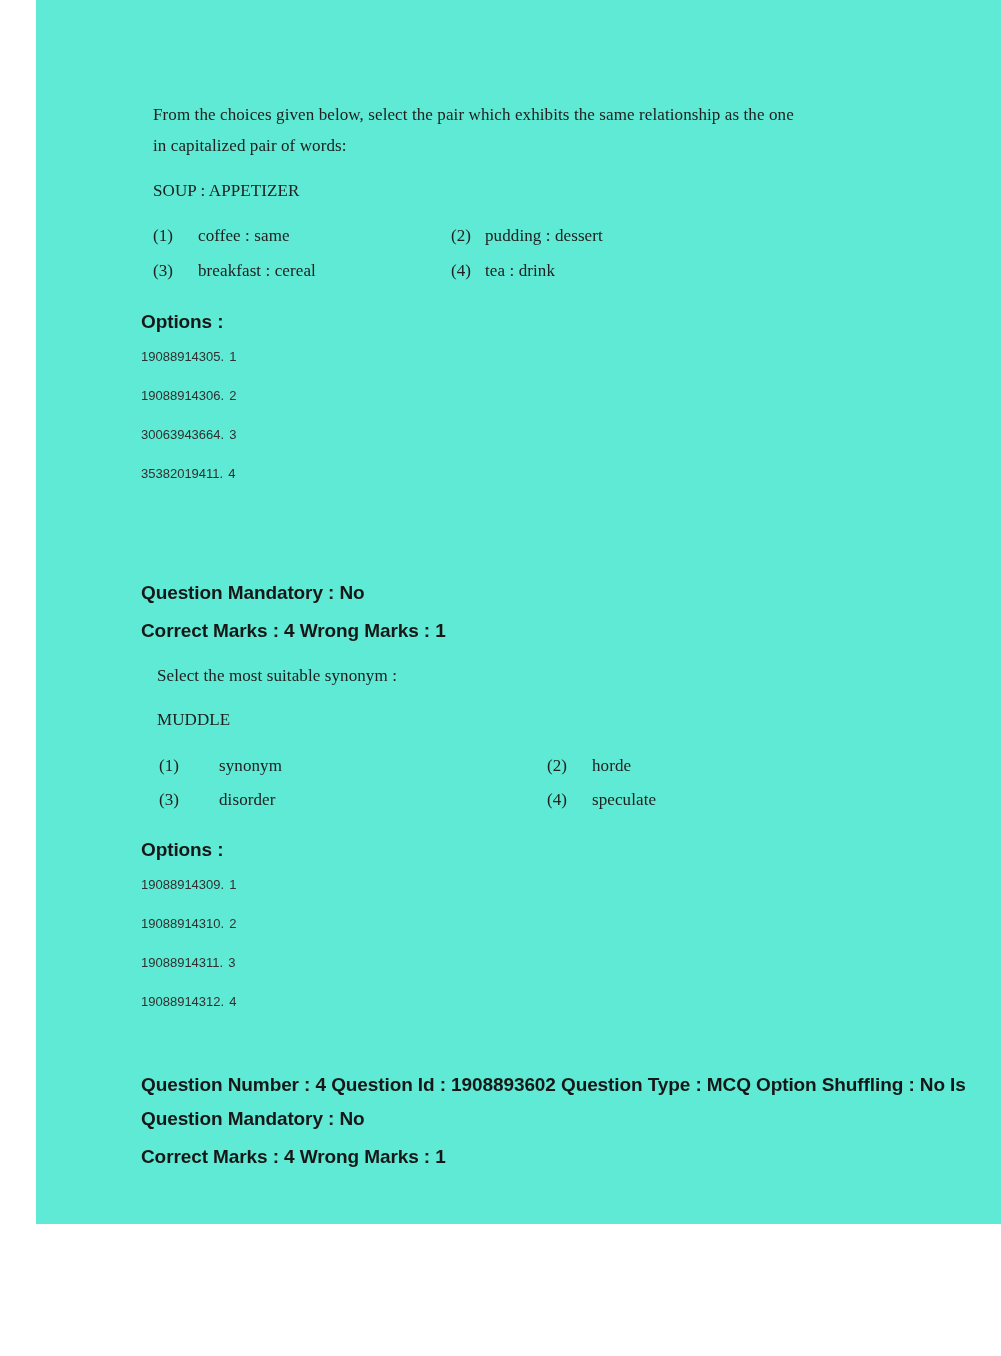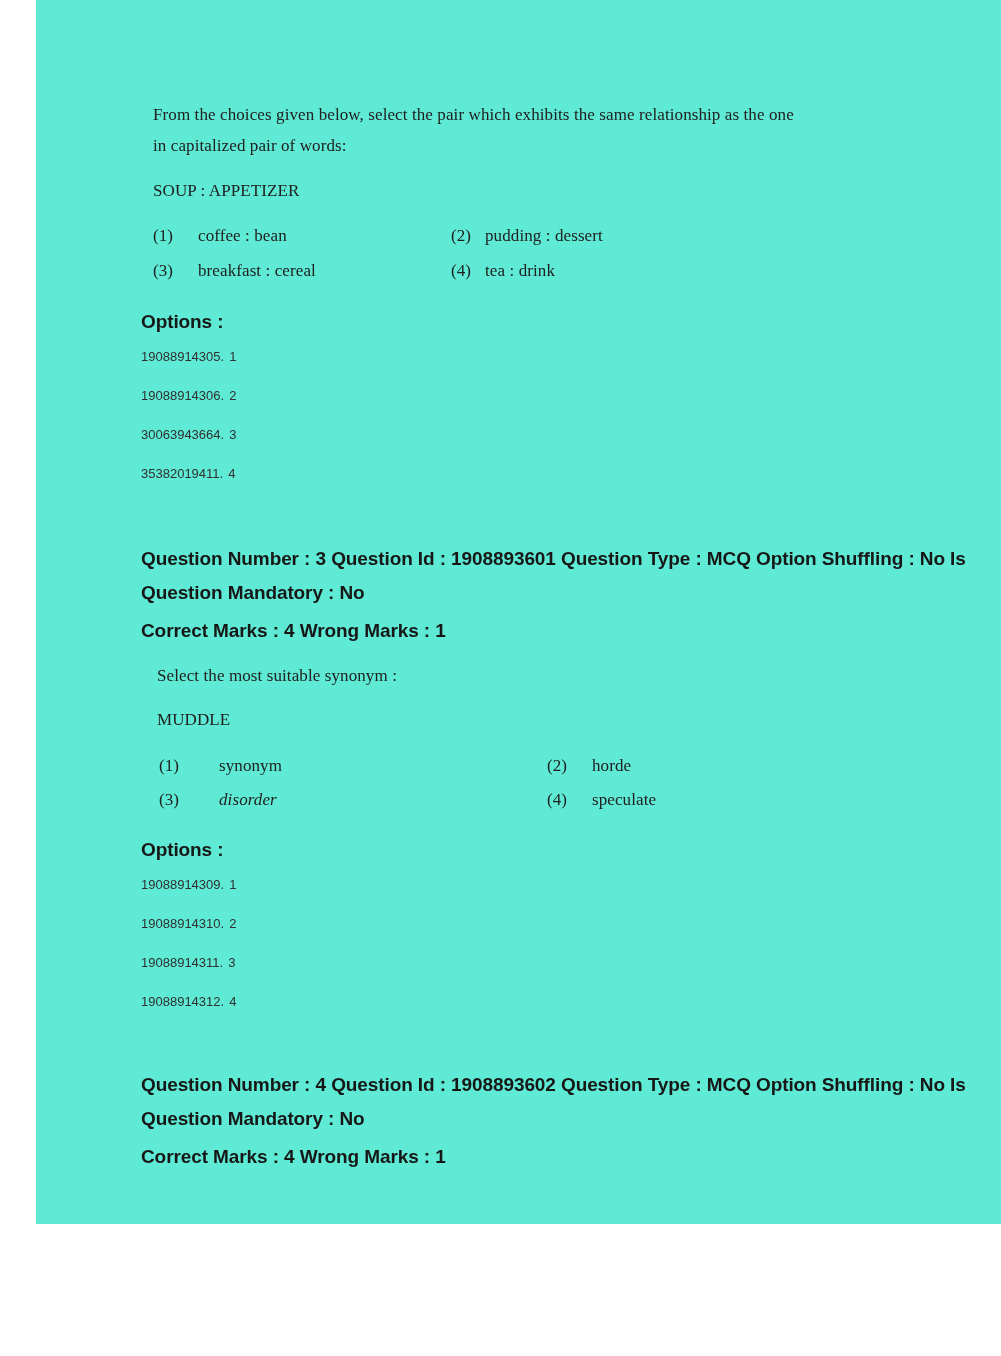--- a/index.html
+++ b/index.html
@@ -55,21 +55,21 @@
 </head>
 <body>
 
 <div class="page">
 
   <div class="serif abs" style="left:117px; top:105px;">From the choices given below, select the pair which exhibits the same relationship as the one</div>
   <div class="serif abs" style="left:117px; top:136px;">in capitalized pair of words:</div>
   <div class="serif abs" style="left:117px; top:181px;">SOUP : APPETIZER</div>
 
   <div class="serif abs" style="left:117px; top:226px;">(1)</div>
-  <div class="serif abs" style="left:162px; top:226px;">coffee : bean</div>
+  <div class="serif abs" style="left:162px; top:226px;">coffee : same</div>
   <div class="serif abs" style="left:415px; top:226px;">(2)</div>
   <div class="serif abs" style="left:449px; top:226px;">pudding : dessert</div>
   <div class="serif abs" style="left:117px; top:261px;">(3)</div>
   <div class="serif abs" style="left:162px; top:261px;">breakfast : cereal</div>
   <div class="serif abs" style="left:415px; top:261px;">(4)</div>
   <div class="serif abs" style="left:449px; top:261px;">tea : drink</div>
 
   <div class="bold-sans abs" style="left:105px; top:311px;">Options :</div>
 
   <div class="optid abs" style="left:105px; top:349px;">
@@ -78,33 +78,32 @@
   <div class="optid abs" style="left:105px; top:388px;">
     <span>19088914306.</span><span class="opt-choice">2</span>
   </div>
   <div class="optid abs" style="left:105px; top:427px;">
     <span>30063943664.</span><span class="opt-choice">3</span>
   </div>
   <div class="optid abs" style="left:105px; top:466px;">
     <span>35382019411.</span><span class="opt-choice">4</span>
   </div>
 
-  <div class="bold-sans abs" style="left:105px; top:548px;">Question Number : 3 Question Id : 1908893601 Question Type : MCQ Option Shuffling : No Is</div>
   <div class="bold-sans abs" style="left:105px; top:582px;">Question Mandatory : No</div>
   <div class="bold-sans abs" style="left:105px; top:620px;">Correct Marks : 4 Wrong Marks : 1</div>
 
   <div class="serif abs" style="left:121px; top:666px;">Select the most suitable synonym :</div>
   <div class="serif abs" style="left:121px; top:710px;">MUDDLE</div>
 
   <div class="serif abs" style="left:123px; top:756px;">(1)</div>
   <div class="serif abs" style="left:183px; top:756px;">synonym</div>
   <div class="serif abs" style="left:511px; top:756px;">(2)</div>
   <div class="serif abs" style="left:556px; top:756px;">horde</div>
   <div class="serif abs" style="left:123px; top:790px;">(3)</div>
-  <div class="serif abs" style="left:183px; top:790px;font-style:italic;">disorder</div>
+  <div class="serif abs" style="left:183px; top:790px;">disorder</div>
   <div class="serif abs" style="left:511px; top:790px;">(4)</div>
   <div class="serif abs" style="left:556px; top:790px;">speculate</div>
 
   <div class="bold-sans abs" style="left:105px; top:839px;">Options :</div>
 
   <div class="optid abs" style="left:105px; top:877px;">
     <span>19088914309.</span><span class="opt-choice">1</span>
   </div>
   <div class="optid abs" style="left:105px; top:916px;">
     <span>19088914310.</span><span class="opt-choice">2</span>

